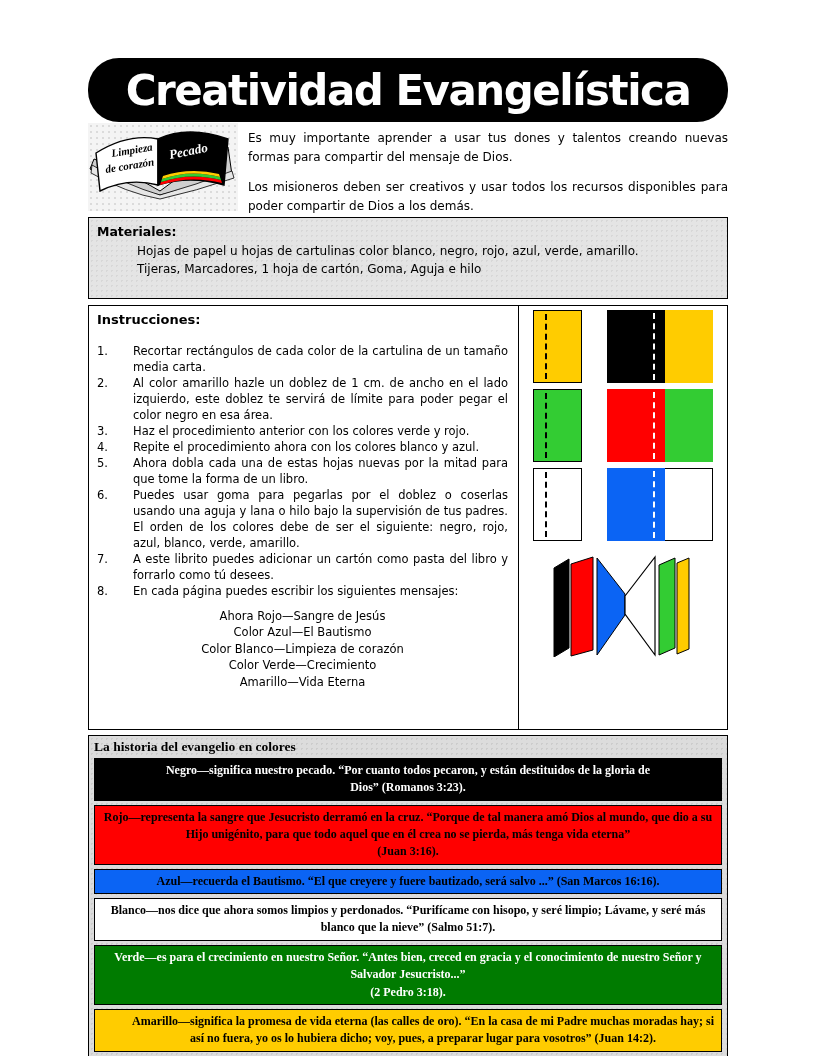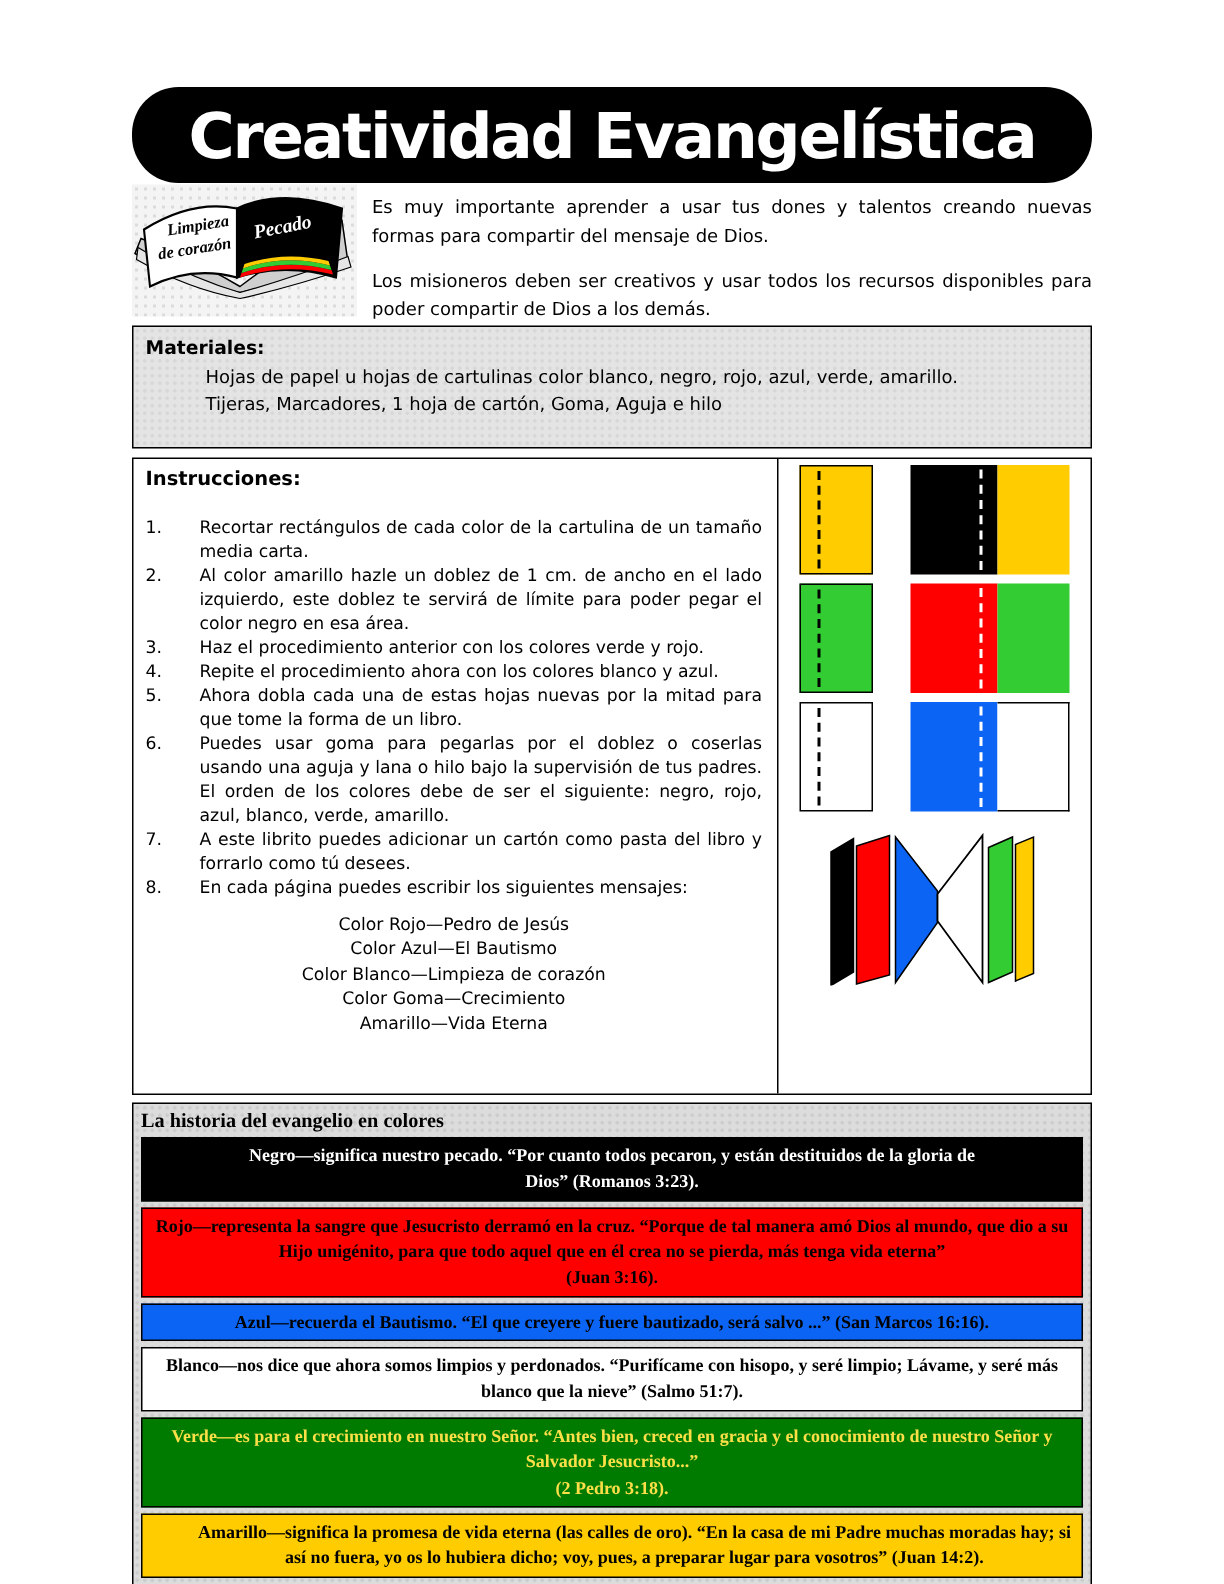--- a/index.html
+++ b/index.html
@@ -153,24 +153,24 @@
         <div class="instr-item">
           <span class="instr-num">7.</span>
           <span class="instr-txt">A este librito puedes adicionar un cartón como pasta del libro y forrarlo como tú desees.</span>
         </div>
         <div class="instr-item">
           <span class="instr-num">8.</span>
           <span class="instr-txt">En cada página puedes escribir los siguientes mensajes:</span>
         </div>
 
         <div class="color-list">
-          <div>Color Rojo—Pedro de Jesús</div>
+          <div>Ahora Rojo—Sangre de Jesús</div>
           <div>Color Azul—El Bautismo</div>
           <div>Color Blanco—Limpieza de corazón</div>
-          <div>Color Goma—Crecimiento</div>
+          <div>Color Verde—Crecimiento</div>
           <div>Amarillo—Vida Eterna</div>
         </div>
       </div>
 
       <div class="instr-right">
         <div class="diagram-row">
           <div class="swatch-small tex" style="background: rgb(255, 204, 0);">
               <div class="dash dash-small"></div>
             </div>
           <div class="swatch-large">
@@ -214,19 +214,19 @@
     </div>
 
     <div class="gospel-box">
       <div class="gospel-title">La historia del evangelio en colores</div>
       <div class="gospel-bar" style="background: rgb(0, 0, 0); color: rgb(255, 255, 255);">Negro—significa nuestro pecado. “Por cuanto todos pecaron, y están destituidos de la gloria de
 Dios” (Romanos 3:23).</div>
       <div class="gospel-bar" style="background: rgb(255, 0, 0); color: #000000;">Rojo—representa la sangre que Jesucristo derramó en la cruz. “Porque de tal manera amó Dios al mundo, que dio a su Hijo unigénito, para que todo aquel que en él crea no se pierda, más tenga vida eterna”
 (Juan 3:16).</div>
       <div class="gospel-bar" style="background: rgb(11, 100, 244); color: rgb(0, 0, 0);">Azul—recuerda el Bautismo. “El que creyere y fuere bautizado, será salvo ...” (San Marcos 16:16).</div>
       <div class="gospel-bar" style="background: rgb(255, 255, 255); color: rgb(0, 0, 0);">Blanco—nos dice que ahora somos limpios y perdonados. “Purifícame con hisopo, y seré limpio; Lávame, y seré más blanco que la nieve” (Salmo 51:7).</div>
-      <div class="gospel-bar" style="background: rgb(0, 123, 0); color: #fde047;">Verde—es para el crecimiento en nuestro Señor. “Antes bien, creced en gracia y el conocimiento de nuestro Señor y Salvador Jesucristo...”
+      <div class="gospel-bar" style="background: rgb(0, 123, 0); color: #ffffff;">Verde—es para el crecimiento en nuestro Señor. “Antes bien, creced en gracia y el conocimiento de nuestro Señor y Salvador Jesucristo...”
 (2 Pedro 3:18).</div>
       <div class="gospel-bar" style="background: rgb(255, 204, 0); color: rgb(0, 0, 0);">Amarillo—significa la promesa de vida eterna (las calles de oro). “En la casa de mi Padre muchas moradas hay; si así no fuera, yo os lo hubiera dicho; voy, pues, a preparar lugar para vosotros” (Juan 14:2).</div>
     </div>
 
   </div>
 </div>
 
 </body></html>

